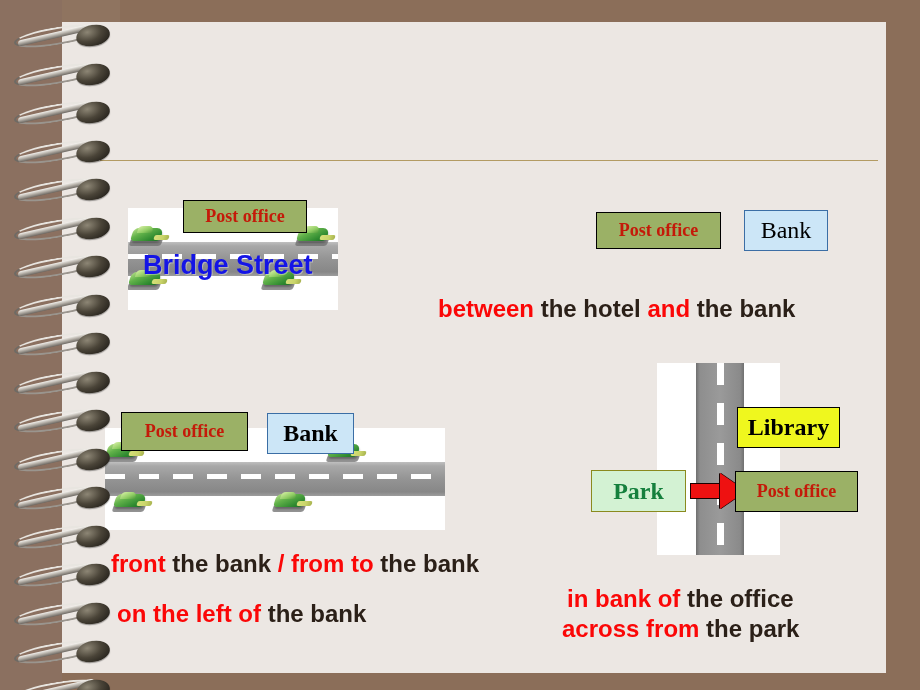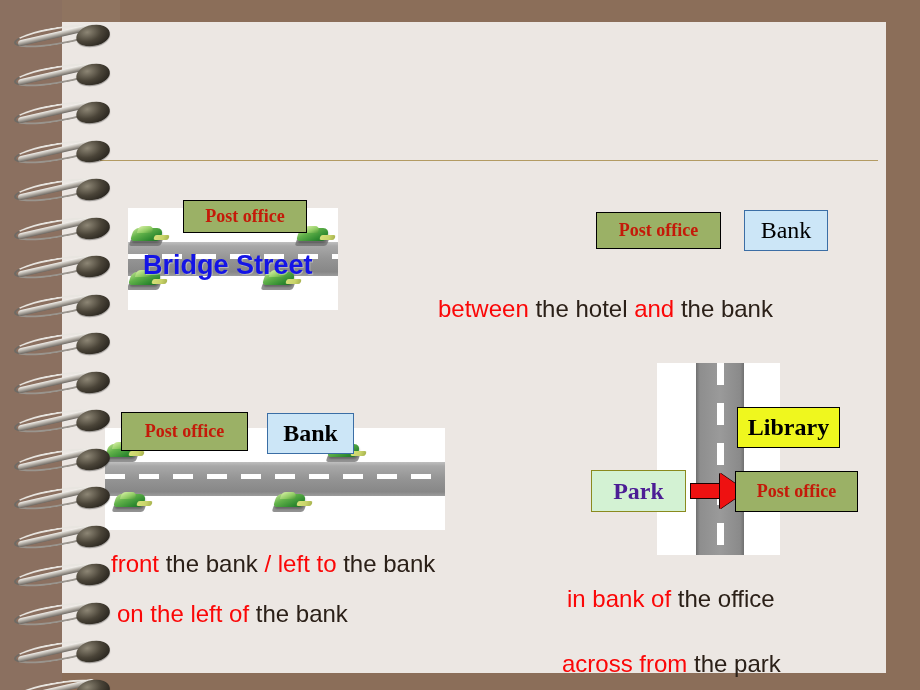--- a/index.html
+++ b/index.html
@@ -218,21 +218,21 @@
     border-top: 18px solid transparent;
     border-bottom: 18px solid transparent;
     border-left: 26px solid #ee1111;
     filter: drop-shadow(1px 0 0 #1a0000) drop-shadow(-1px 0 0 #1a0000);
   }
 
   
   .caption {
     position: absolute;
     font-family: "Liberation Sans", sans-serif;
-    font-weight: normal;
+    font-weight: bold;
     font-size: 24px;
     color: #2b2018;
     white-space: nowrap;
   }
   .caption .hl { color: #fb0707; }
 </style>
 </head>
 <body>
 
 <div id="slide">
@@ -323,51 +323,51 @@
     </div>
   </div>
 
   <div class="box" style="left:121px; top:412px; width:127px; height:39px; background:#9bb166;
               border:1px solid #000; color:#c41a09; font-weight:bold; font-size:18px;">Post office</div>
 
   <div class="box" style="left:267px; top:413px; width:87px; height:41px; background:#cce6f7;
               border:1px solid #3b6ea5; color:#000; font-weight:bold; font-size:24px;">Bank</div>
 
   <div class="caption" style="left:111px; top:550px;">
-    <span class="hl">front</span><span> the bank </span><span class="hl">/ left to</span><span> the bank</span>
+    <span class="hl">front</span><span> the bank </span><span class="hl">/ from to</span><span> the bank</span>
   </div>
 
   <div class="caption" style="left:117px; top:600px;">
     <span class="hl">on the left of</span><span> the bank</span>
   </div>
 
   <div class="pic" style="left:657px; top:363px; width:123px; height:192px;">
     <div class="road-v" style="left:39px; width:48px;"></div>
     <div class="dash-v" style="left:60px;"></div>
   </div>
 
   <div class="box" style="left:737px; top:407px; width:103px; height:41px; background:#eff71e;
               border:1px solid #000; color:#000; font-weight:bold; font-size:24px;">Library</div>
 
   <div class="box" style="left:591px; top:470px; width:95px; height:42px; background:#d3f2d3;
-              border:1px solid #8a8a1e; color:#4c1d95; font-weight:bold; font-size:24px;">Park</div>
+              border:1px solid #8a8a1e; color:#15803d; font-weight:bold; font-size:24px;">Park</div>
 
   <div class="arrow" style="left:690px; top:473px;">
     <div class="shaft"></div>
     <div class="head"></div>
   </div>
 
   <div class="box" style="left:735px; top:471px; width:123px; height:41px; background:#9bb166;
               border:1px solid #000; color:#c41a09; font-weight:bold; font-size:18px;">Post office</div>
 
   <div class="caption" style="left:567px; top:585px;">
     <span class="hl">in bank of</span><span> the office</span>
   </div>
 
-  <div class="caption" style="left:562px; top:650px;">
+  <div class="caption" style="left:562px; top:615px;">
     <span class="hl">across from</span><span> the park</span>
   </div>
 
   <div class="spiral-wrap" id="spiral">
       <div class="coil" style="top:24px;">
         <div class="wire"></div>
         <div class="wire2"></div>
         <div class="bead"></div>
       </div>
       <div class="coil" style="top:62.5px;">

